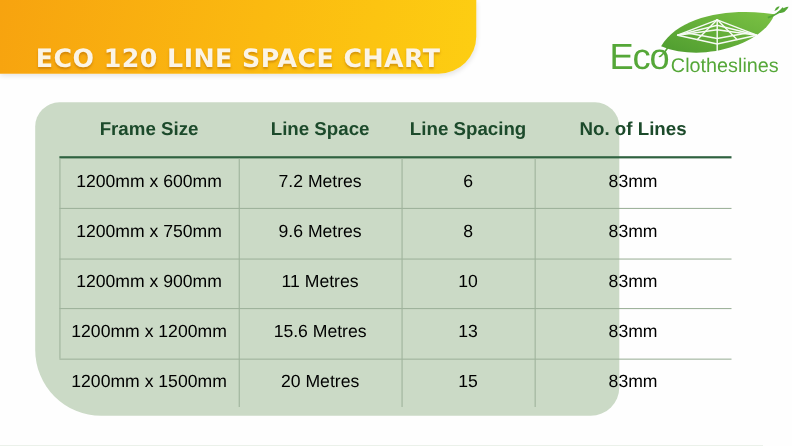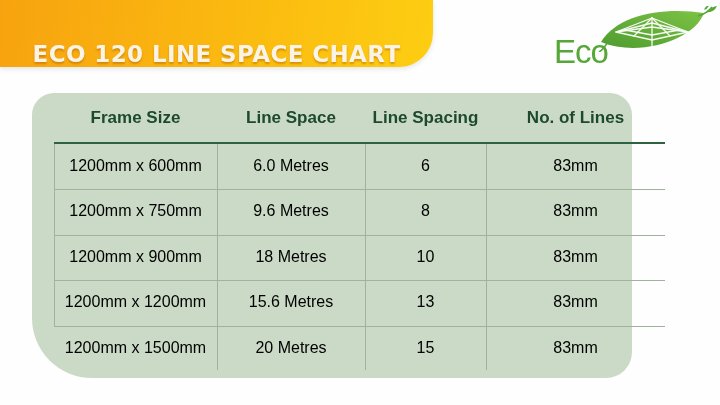--- a/index.html
+++ b/index.html
@@ -21,21 +21,21 @@
     text-shadow:0 2px 2px rgba(165,92,0,0.45);
   }
   
   .logo{position:absolute;left:548px;top:4px;width:168px;height:64px;}
   .leaf-svg{position:absolute;left:50px;top:2px;width:120px;height:46px;}
   .brand{position:absolute;left:6px;bottom:0;display:flex;align-items:flex-end;white-space:nowrap;}
   .brand-eco{font-size:33px;line-height:1;color:#55A738;letter-spacing:-1px;}
   .brand-suffix{font-size:18px;line-height:1;color:#55A738;margin-left:2px;}
   
   .panel{
-    position:absolute;left:32px;top:93px;width:600px;height:285px;
+    position:absolute;left:32px;top:93px;width:531px;height:285px;
     background:#CBDAC6;border-radius:22px 22px 26px 60px;
   }
   .tablewrap{position:absolute;left:22px;top:0;width:611px;height:285px;}
   .grid{
     display:grid;width:611px;
     grid-template-columns:163px 148px 121px 179px;
     grid-template-rows:50px repeat(5,45.5px);
   }
   .th{
     display:flex;align-items:center;justify-content:center;
@@ -85,43 +85,44 @@
         <path d="M54,12 L18,26"></path>
         <path d="M54,12 L90,26"></path>
         <path d="M54,12 L36,30"></path>
         <path d="M54,12 L72,30"></path>
         <path d="M18,26 L54,21 L90,26"></path>
         <path d="M27,24 L54,29 L81,24"></path>
       </g>
     </svg>
     <div class="brand">
       <span class="brand-eco">Eco</span>
+      <span class="brand-suffix">Clotheslines</span>
     </div>
   </div>
 
   <div class="panel">
     <div class="tablewrap">
       <div class="grid">
         <div class="th">Frame Size</div>
         <div class="th">Line Space</div>
         <div class="th">Line Spacing</div>
         <div class="th">No. of Lines</div>
 
         <div class="td">1200mm x 600mm</div>
-        <div class="td">6.0 Metres</div>
+        <div class="td">7.2 Metres</div>
         <div class="td">6</div>
         <div class="td">83mm</div>
 
         <div class="td">1200mm x 750mm</div>
         <div class="td">9.6 Metres</div>
         <div class="td">8</div>
         <div class="td">83mm</div>
 
         <div class="td">1200mm x 900mm</div>
-        <div class="td">18 Metres</div>
+        <div class="td">11 Metres</div>
         <div class="td">10</div>
         <div class="td">83mm</div>
 
         <div class="td">1200mm x 1200mm</div>
         <div class="td">15.6 Metres</div>
         <div class="td">13</div>
         <div class="td">83mm</div>
 
         <div class="td">1200mm x 1500mm</div>
         <div class="td">20 Metres</div>

